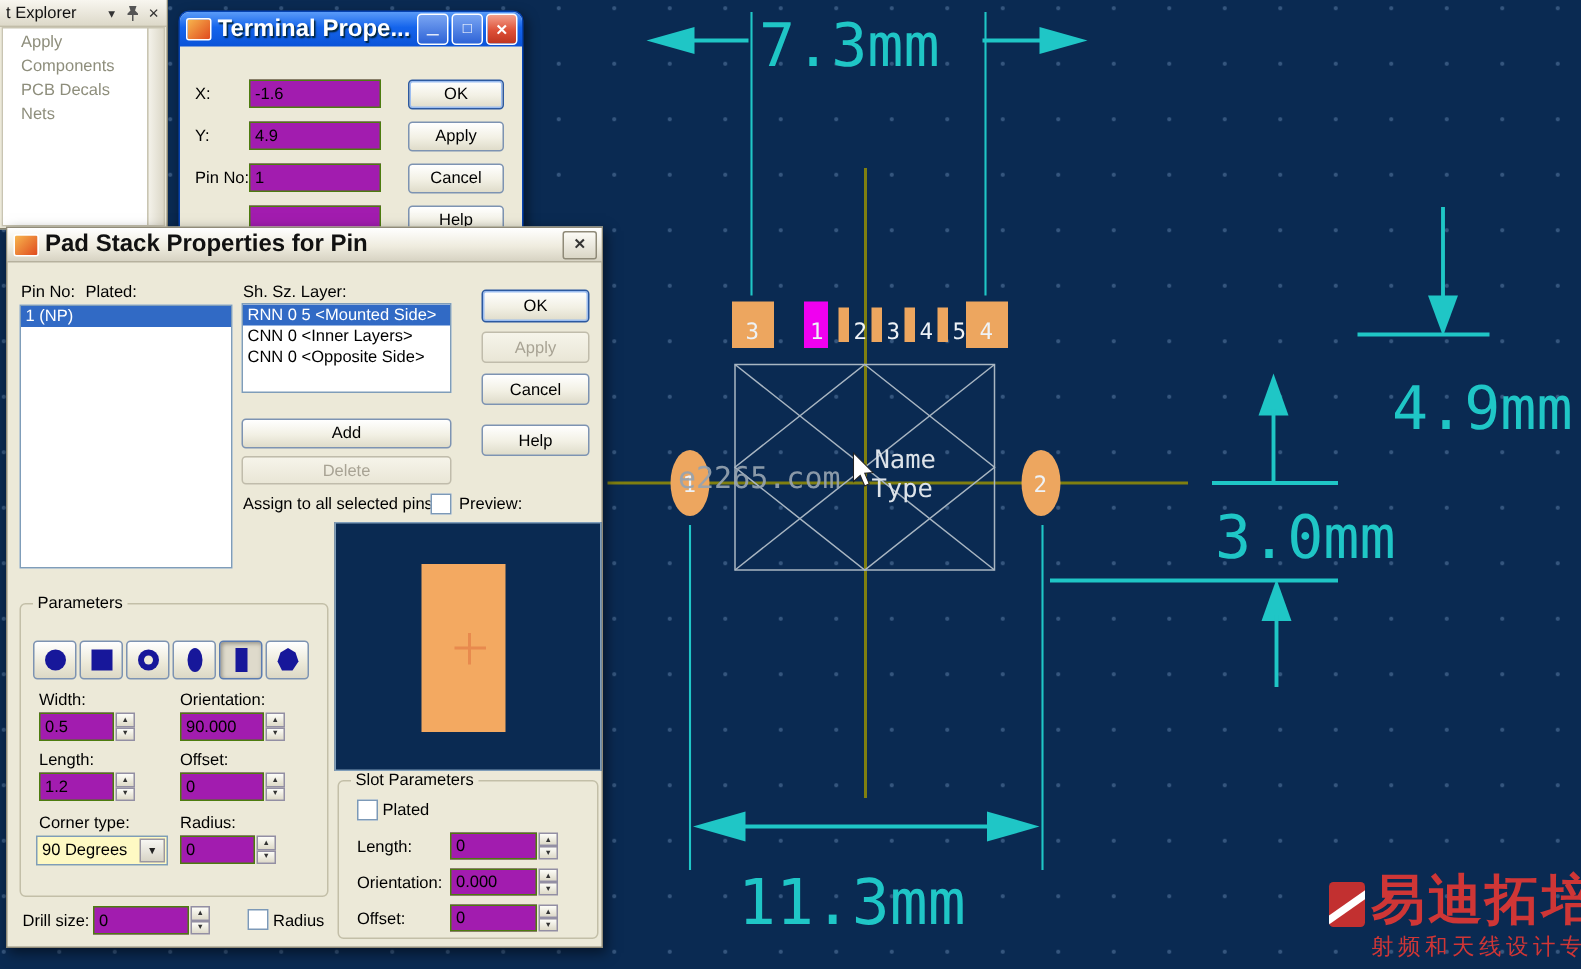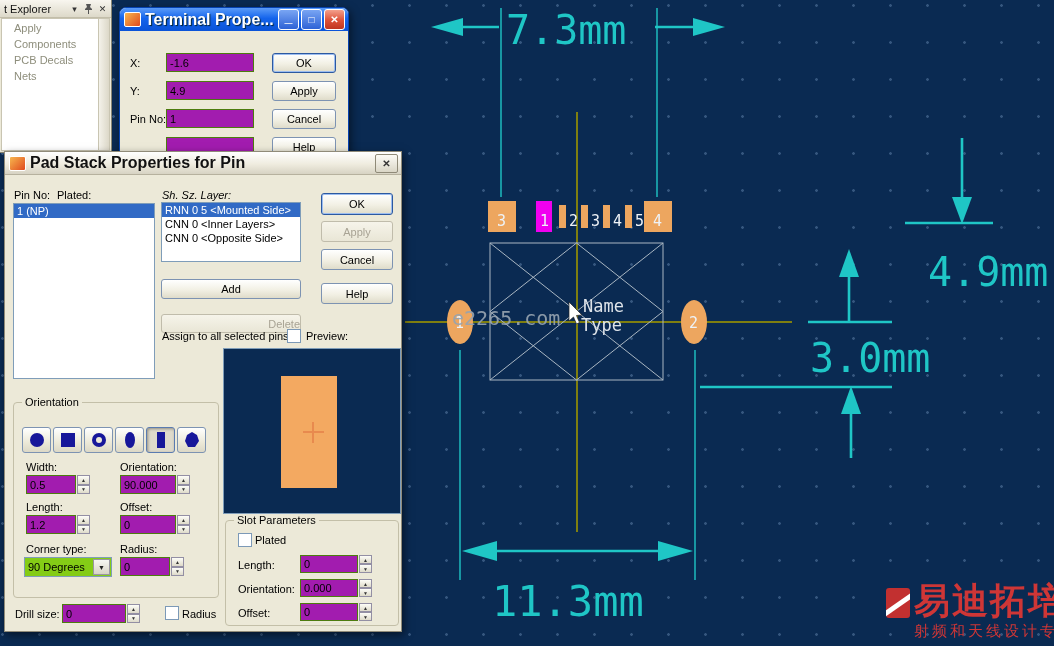--- a/index.html
+++ b/index.html
@@ -90,21 +90,21 @@
   .li.selected{background:#316ac5;color:#fff;}
   .groupbox{position:absolute;border:1px solid #c3bfa8;border-radius:4px;box-sizing:border-box;}
   .glabel{position:absolute;left:8px;top:-7px;background:#ece9d8;padding:0 3px;font-size:11px;}
   .cb{position:absolute;width:12px;height:12px;border:1px solid #7c99b7;background:#fff;}
   .spin{position:absolute;width:13px;height:19px;display:flex;flex-direction:column;}
   .spin i{flex:1;border:1px solid #938fa4;background:linear-gradient(#fdfdf8,#dedac9);
     display:flex;align-items:center;justify-content:center;font-style:normal;
     font-size:5px;color:#333;}
   .spin i.up::after{content:"▲";}
   .spin i.dn::after{content:"▼";}
-  .combo{position:absolute;border:1px solid #7f9db9;background:#84cc16;height:20px;
+  .combo{position:absolute;border:1px solid #7f9db9;background:#fef9c3;height:20px;
     box-sizing:border-box;font-size:11px;}
   .combo .cval{position:absolute;left:3px;top:3px;white-space:nowrap;}
   .carrow{position:absolute;right:1px;top:1px;bottom:1px;width:15px;
     background:linear-gradient(#f7f7f3,#d8d4c6);border:1px solid #9a96a2;
     display:flex;align-items:center;justify-content:center;}
   .carrow::after{content:"▼";font-size:7px;color:#222;}
   .shape{position:absolute;top:24px;width:29px;height:26px;border:1px solid #7d93b2;
     border-radius:3px;background:linear-gradient(#fff,#ece9d8 60%,#dcd8c6);
     display:flex;align-items:center;justify-content:center;box-sizing:border-box;}
   .shape.pressed{background:#dedacb;box-shadow:inset 1px 1px 3px rgba(0,0,0,.35);
@@ -249,52 +249,52 @@
 
   <div id="padstack" class="dialog">
     <div class="tb light">
       <span class="tb-icon"></span>
       <span class="tb-title">Pad Stack Properties for Pin</span>
       <span class="graybtn"></span>
     </div>
 
     <span class="lbl" style="left:9px;top:37px;">Pin No:</span>
     <span class="lbl" style="left:52px;top:37px;">Plated:</span>
-    <span class="lbl" style="left:157px;top:37px;font-style:italic;">Sh. Sz. Layer:</span>
+    <span class="lbl" style="left:157px;top:37px;">Sh. Sz. Layer:</span>
 
     <div class="listbox" style="left:8px;top:51px;width:142px;height:176px;">
       <div class="li selected">1 (NP)</div>
     </div>
 
     <div class="listbox" style="left:156px;top:50px;width:140px;height:60px;">
       <div class="li selected">RNN 0 5 &lt;Mounted Side&gt;</div>
       <div class="li">CNN 0 &lt;Inner Layers&gt;</div>
       <div class="li">CNN 0 &lt;Opposite Side&gt;</div>
     </div>
 
     <button class="btn focus" style="left:316px;top:41px;width:72px;height:22px;">OK</button>
     <button class="btn dis" style="left:316px;top:69px;width:72px;height:21px;">Apply</button>
     <button class="btn" style="left:316px;top:97px;width:72px;height:21px;">Cancel</button>
 
     <button class="btn" style="left:156px;top:127px;width:140px;height:20px;">Add</button>
-    <button class="btn dis" style="left:156px;top:162px;width:140px;height:19px;text-align:right;">Delete</button>
+    <button class="btn dis" style="left:156px;top:152px;width:140px;height:19px;">Delete</button>
     <button class="btn" style="left:316px;top:131px;width:72px;height:21px;">Help</button>
 
     <span class="lbl" style="left:157px;top:178px;">Assign to all selected pins</span>
     <span class="cb" style="left:282px;top:177px;"></span>
     <span class="lbl" style="left:301px;top:178px;">Preview:</span>
 
     <div class="preview">
       <div class="ppad"></div>
       <div class="pcross-h"></div>
       <div class="pcross-v"></div>
     </div>
 
     <div class="groupbox" style="left:8px;top:250px;width:206px;height:196px;">
-      <span class="glabel">Orientation</span>
+      <span class="glabel">Parameters</span>
 
       <span class="shape" style="left:8px;">
         <svg width="20" height="18">
             <circle cx="10" cy="9" r="7" fill="#17179a"></circle>
           </svg>
       </span>
       <span class="shape" style="left:39px;">
         <svg width="20" height="18">
             <rect x="3" y="2" width="14" height="14" fill="#17179a"></rect>
           </svg>

